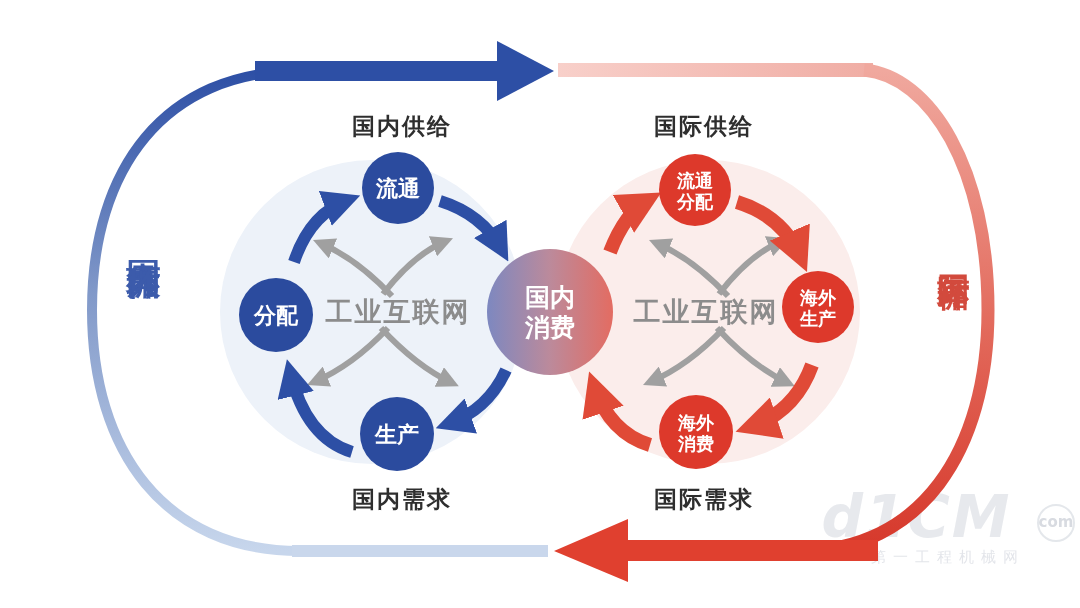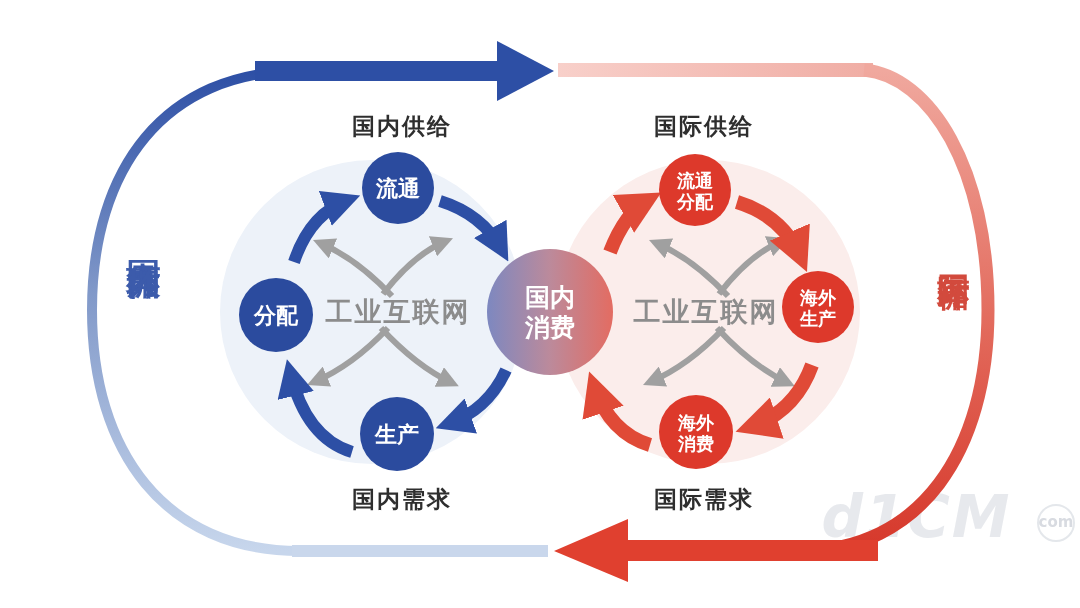--- a/index.html
+++ b/index.html
@@ -61,20 +61,21 @@
 </head>
 <body>
 
 <div class="stage">
 
   <div class="watermark">
     <div class="wm-row">
       <span class="wm-brand">d1CM</span>
       <span class="wm-com">com</span>
     </div>
+    <div class="wm-sub">第一工程机械网</div>
   </div>
 
   <svg width="1080" height="608" viewBox="0 0 1080 608">
     <defs>
       <linearGradient id="leftArcGrad" gradientUnits="userSpaceOnUse" x1="95" y1="551" x2="95" y2="71">
         <stop offset="0" stop-color="#c7d6ec"></stop>
         <stop offset="0.55" stop-color="#7f97c8"></stop>
         <stop offset="1" stop-color="#2d4fa5"></stop>
       </linearGradient>
       <linearGradient id="rightArcGrad" gradientUnits="userSpaceOnUse" x1="985" y1="71" x2="985" y2="551">

